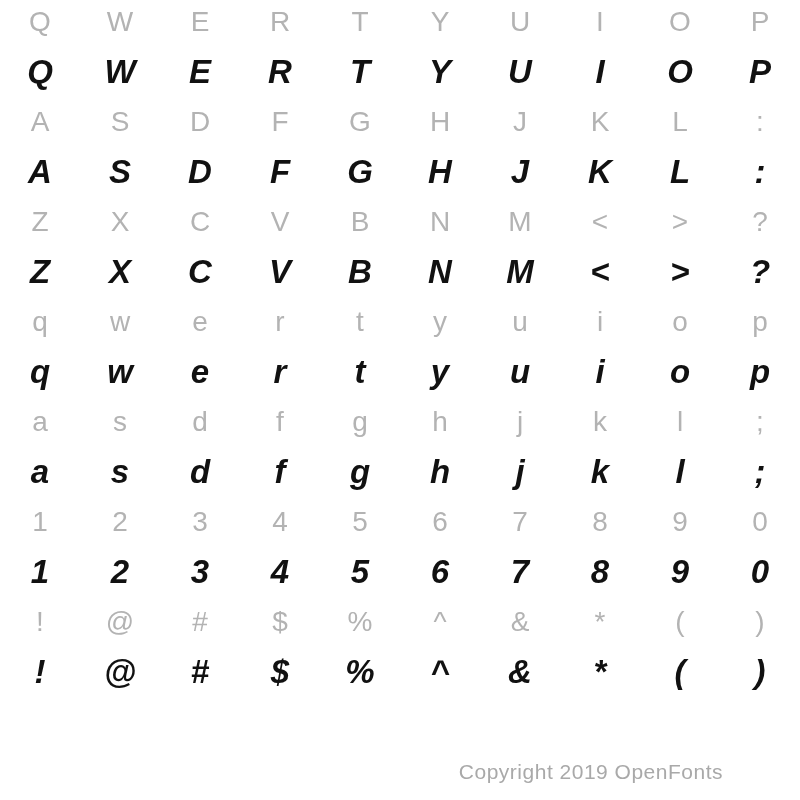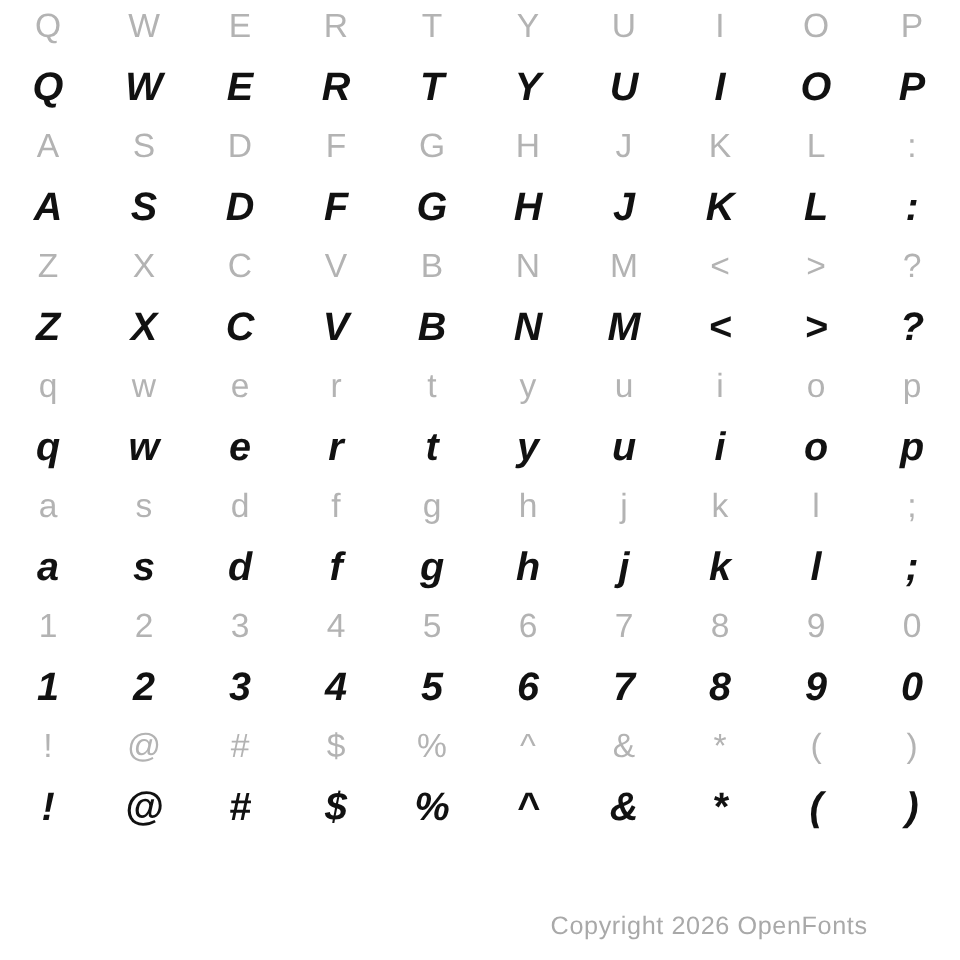--- a/index.html
+++ b/index.html
@@ -248,13 +248,13 @@
         <span class="cell">%</span>
         <span class="cell">^</span>
         <span class="cell">&amp;</span>
         <span class="cell">*</span>
         <span class="cell">(</span>
         <span class="cell">)</span>
       </div>
     </div>
   </div>
 
-<div class="copyright">Copyright 2026 OpenFonts</div>
+<div class="copyright">Copyright 2019 OpenFonts</div>
 
 </body></html>

